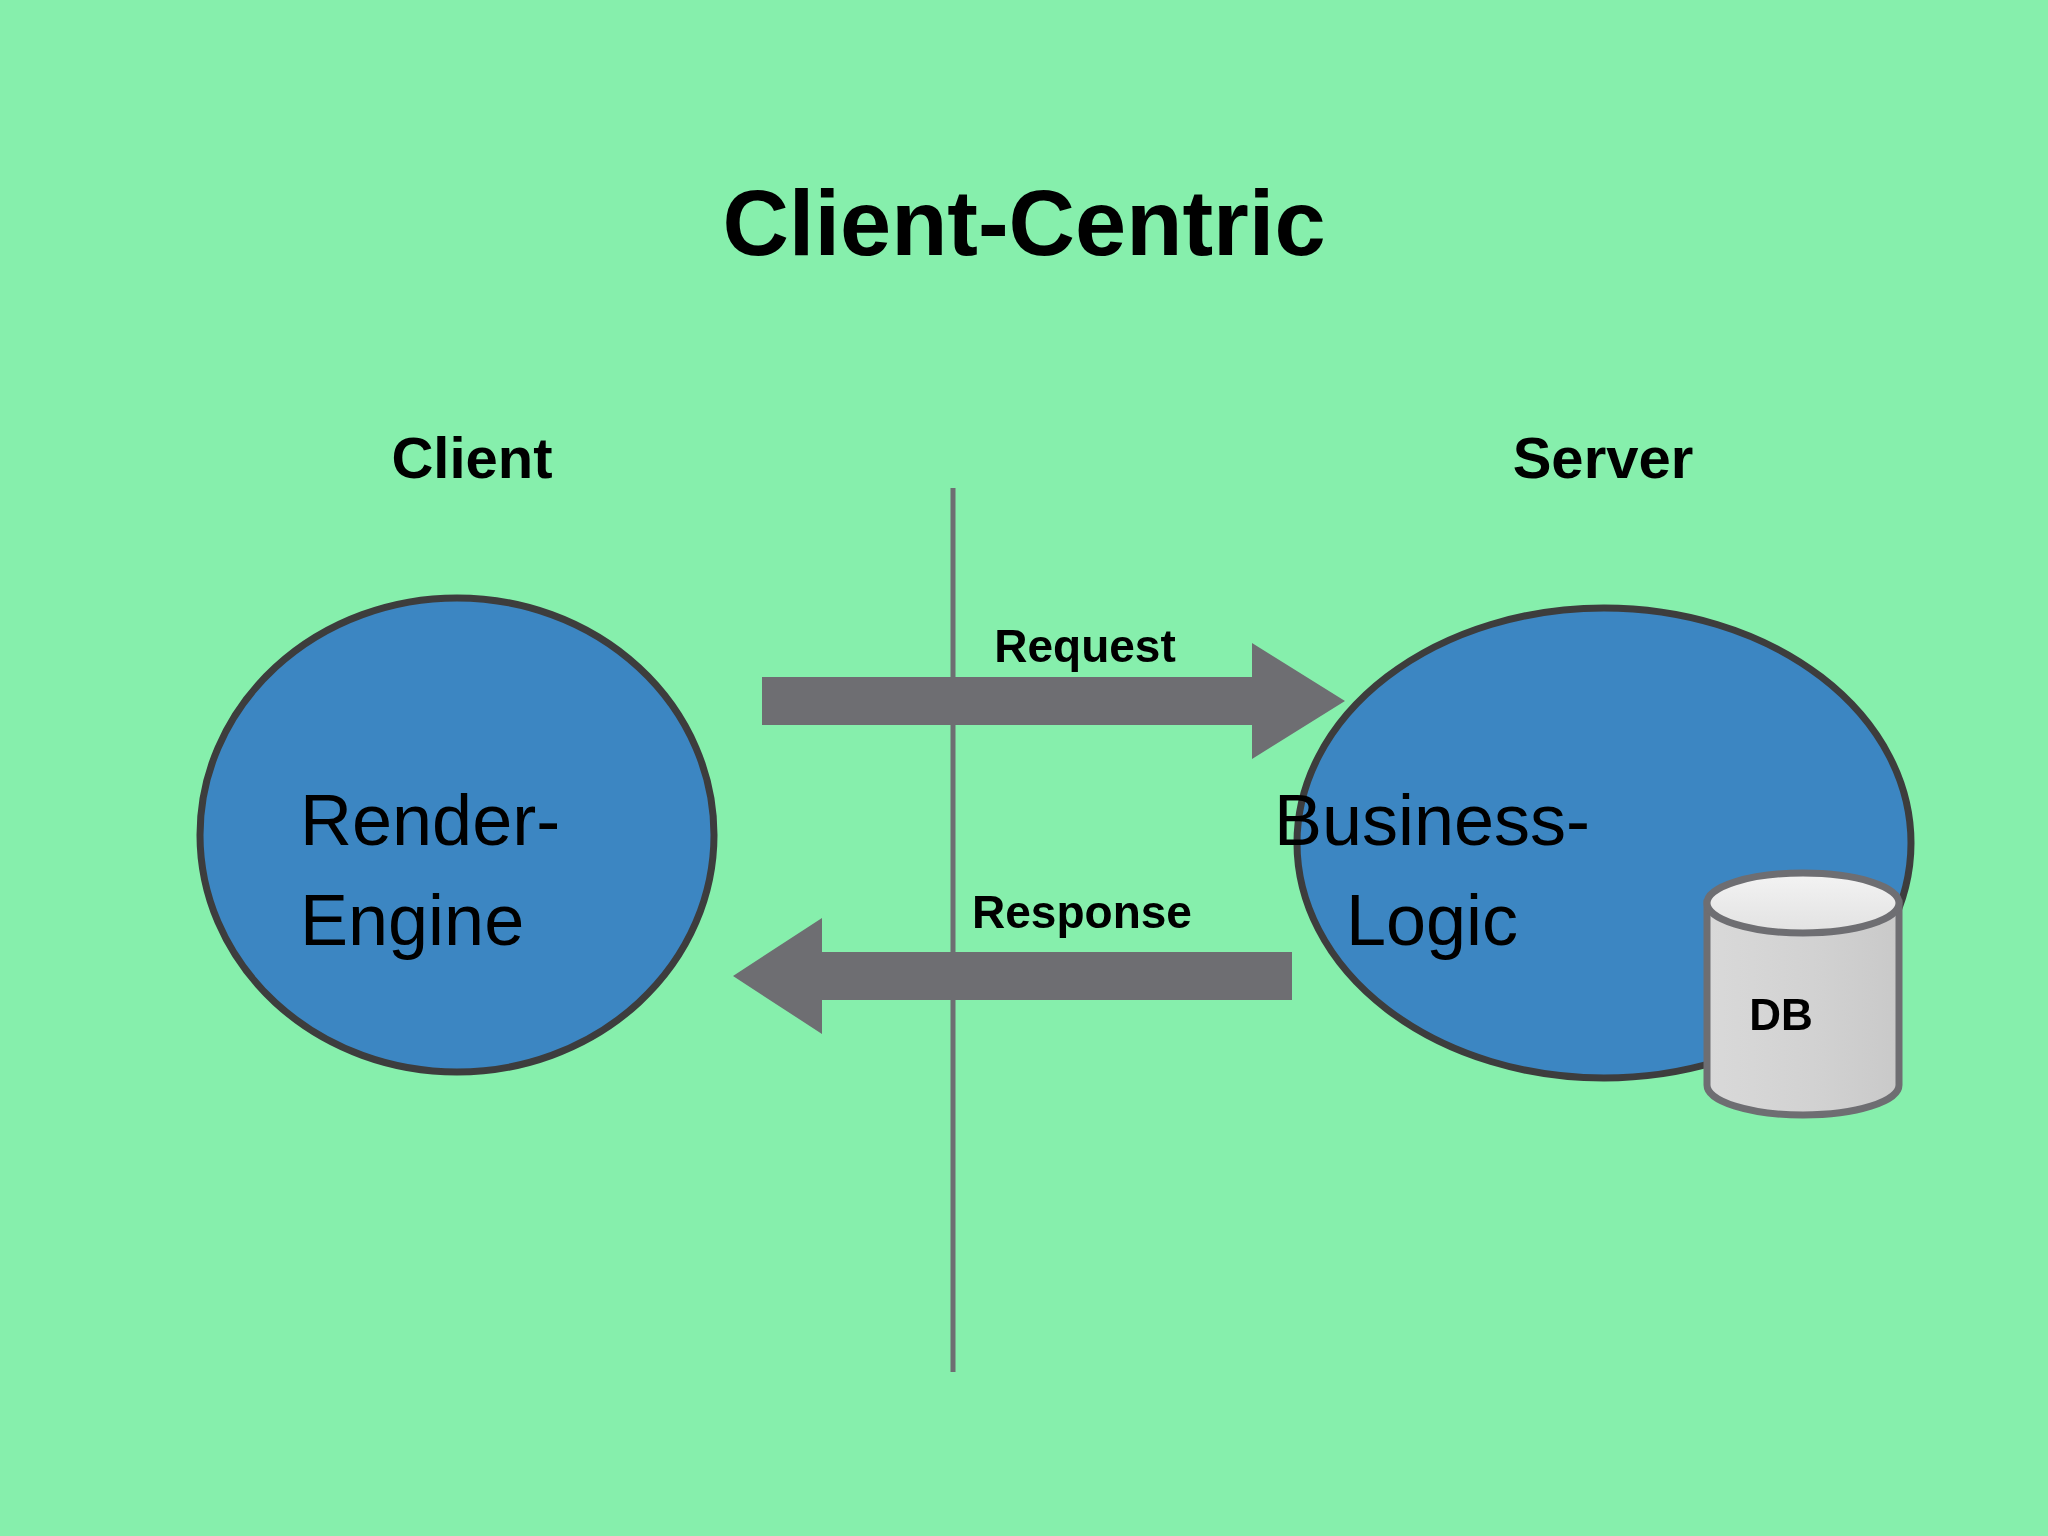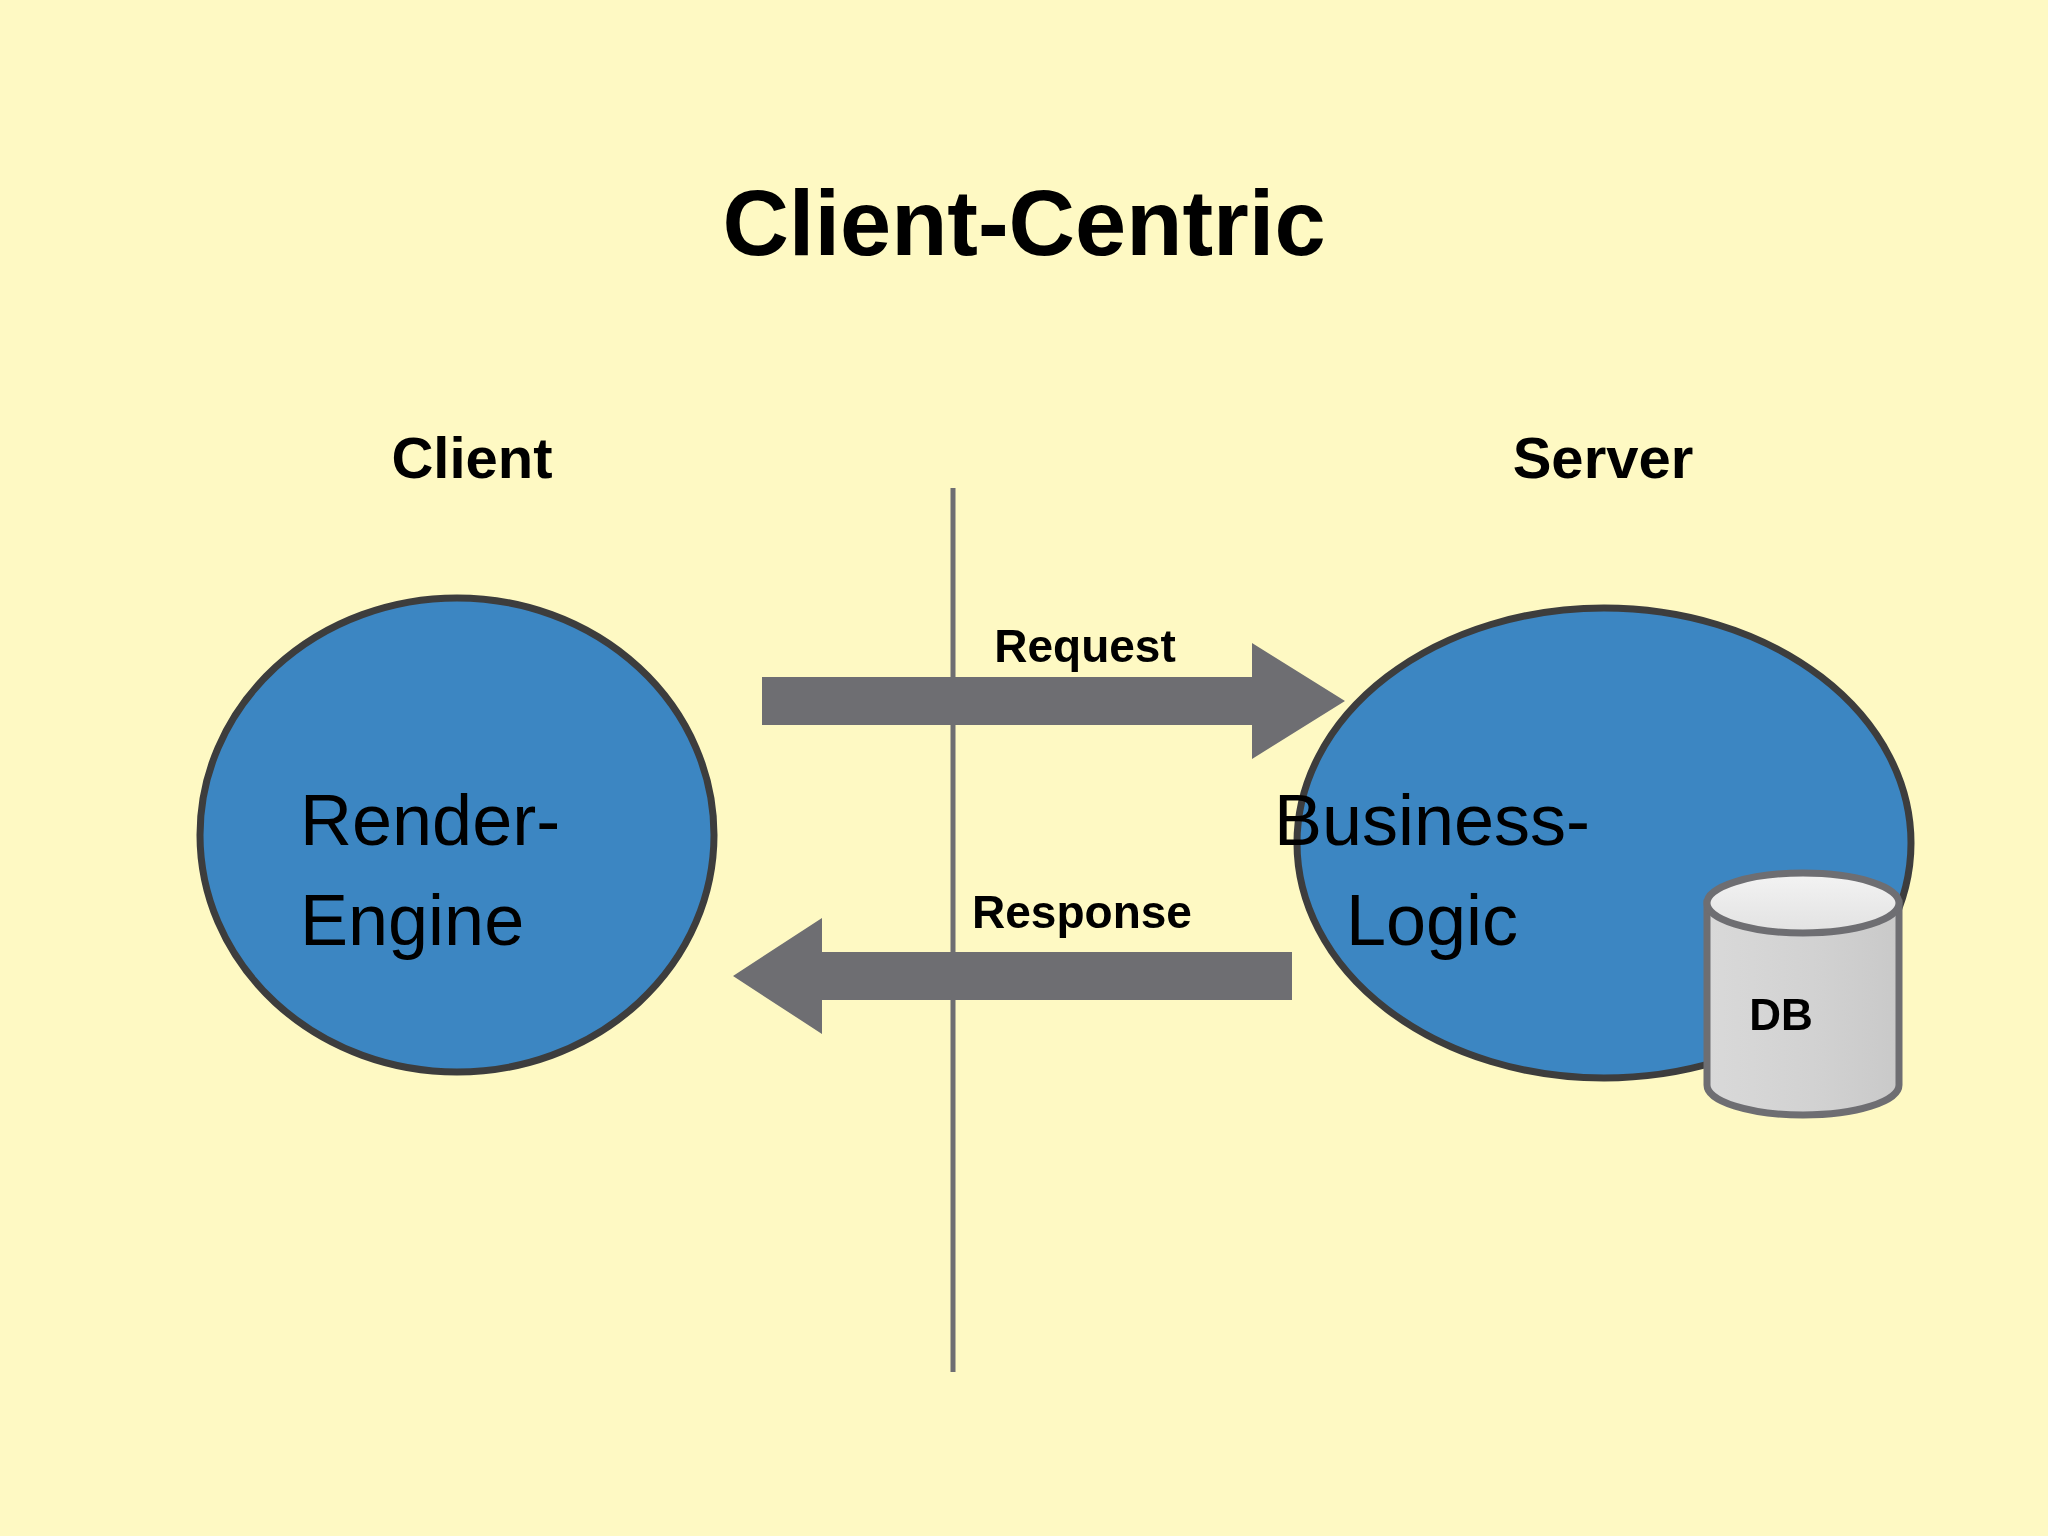--- a/index.html
+++ b/index.html
@@ -8,21 +8,21 @@
     padding: 0;
     background: #ffffff;
   }
   body {
     font-family: "Liberation Sans", sans-serif;
   }
   #stage {
     position: relative;
     width: 2048px;
     height: 1536px;
-    background: #fef9c3;
+    background: #86efac;
     overflow: hidden;
   }
   #diagram-svg {
     position: absolute;
     left: 0;
     top: 0;
     width: 2048px;
     height: 1536px;
     display: block;
   }

